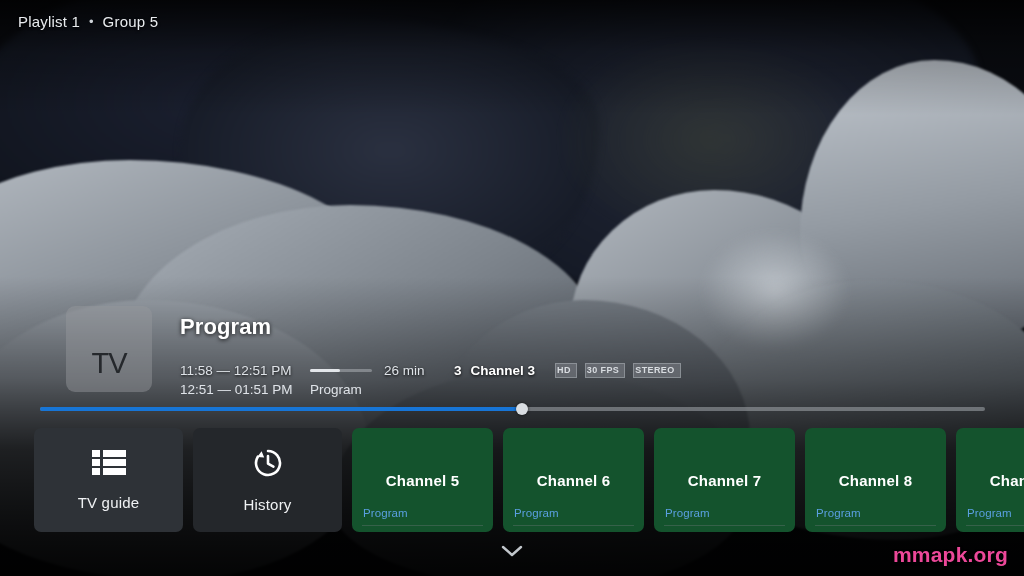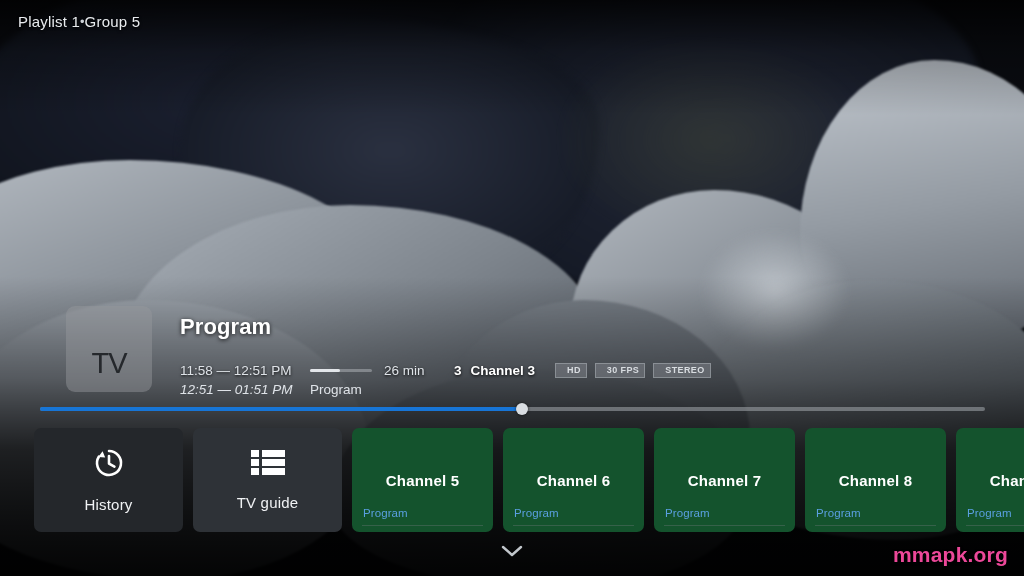--- a/index.html
+++ b/index.html
@@ -34,21 +34,21 @@
     position:absolute; top:0; left:0; right:0; height:42px;
     display:flex; align-items:center; justify-content:space-between;
     padding:0 18px;
     z-index:20;
   }
   .top-text {
     color:#e9ecef; font-size:15px; letter-spacing:.2px;
     text-shadow:0 1px 3px rgba(0,0,0,.9);
     white-space:nowrap;
   }
-  #playlist-group { display:flex; align-items:center; }
+  #playlist-group { display:flex; align-items:center; gap:9px; }
   .dot-sep { color:#cfd4da; font-size:13px; line-height:1; }
 
   
   #program-info {
     position:absolute; left:0; right:0; top:306px; height:96px;
     display:flex; align-items:flex-start; z-index:20;
     padding-left:66px;
   }
   #channel-logo {
     width:86px; height:86px; border-radius:9px;
@@ -85,26 +85,26 @@
   .dur { min-width:58px; }
   .chan-num { font-weight:bold; color:#fff; margin-left:12px; }
   .chan-name { font-weight:bold; color:#fff; margin-left:9px; }
   .badges { display:flex; gap:8px; margin-left:20px; }
   .badge {
     font-size:9px; font-weight:bold; letter-spacing:.4px;
     color:#d8dce0;
     background:rgba(125,130,136,0.55);
     border:1px solid rgba(185,190,196,0.45);
     border-radius:0;
-    padding:2px 5px 2px 11px;
+    padding:2px 5px 2px 1px;
     line-height:1.05;
     text-shadow:none;
   }
   .next-row { font-size:13.5px; color:#dfe3e8; display:flex; }
-  .next-row .time-range { min-width:118px;font-style:italic; }
+  .next-row .time-range { min-width:118px; }
   .next-title { margin-left:12px; }
 
   
   #seek-wrap {
     position:absolute; left:40px; right:39px; top:402px; height:14px; z-index:20;
   }
   #seek-track {
     position:absolute; left:0; right:0; top:5px; height:4px;
     background:rgba(150,155,160,0.62); border-radius:2px;
   }
@@ -227,45 +227,45 @@
 </div>
 
 <div id="seek-wrap">
   <div id="seek-track"></div>
   <div id="seek-fill" style="width: 51%;"></div>
   <div id="seek-handle" style="left: 51%;"></div>
 </div>
 
 <div id="tile-rail">
 
-  <div class="menu-tile">
-    <span>
-      <svg width="32" height="32" viewBox="0 0 32 32">
-        <path d="M16 4 a12 12 0 1 1 -10.2 5.7" fill="none" stroke="#ffffff" stroke-width="2.6" stroke-linecap="round"></path>
-        <path d="M9.6 4.2 L5.2 9.9 L12.2 10.4 Z" fill="#ffffff"></path>
-        <path d="M16 9 L16 16.6 L21.4 19.6" fill="none" stroke="#ffffff" stroke-width="2.6" stroke-linecap="round" stroke-linejoin="round"></path>
-      </svg>
-    </span>
-    <span class="label">History</span>
-  </div>
-
   <div class="menu-tile selected">
     <span>
       <svg width="34" height="28" viewBox="0 0 34 28">
         <rect x="0" y="1" width="8" height="7" fill="#ffffff"></rect>
         <rect x="11" y="1" width="23" height="7" fill="#ffffff"></rect>
         <rect x="0" y="10" width="8" height="7" fill="#ffffff"></rect>
         <rect x="11" y="10" width="23" height="7" fill="#ffffff"></rect>
         <rect x="0" y="19" width="8" height="7" fill="#ffffff"></rect>
         <rect x="11" y="19" width="23" height="7" fill="#ffffff"></rect>
       </svg>
     </span>
     <span class="label">TV guide</span>
   </div>
 
+  <div class="menu-tile">
+    <span>
+      <svg width="32" height="32" viewBox="0 0 32 32">
+        <path d="M16 4 a12 12 0 1 1 -10.2 5.7" fill="none" stroke="#ffffff" stroke-width="2.6" stroke-linecap="round"></path>
+        <path d="M9.6 4.2 L5.2 9.9 L12.2 10.4 Z" fill="#ffffff"></path>
+        <path d="M16 9 L16 16.6 L21.4 19.6" fill="none" stroke="#ffffff" stroke-width="2.6" stroke-linecap="round" stroke-linejoin="round"></path>
+      </svg>
+    </span>
+    <span class="label">History</span>
+  </div>
+
   <div class="chan-tile">
     <span class="cname">Channel 5</span>
     <span class="cprog">Program</span>
     <span class="underline"></span>
   </div>
 
   <div class="chan-tile">
     <span class="cname">Channel 6</span>
     <span class="cprog">Program</span>
     <span class="underline"></span>

